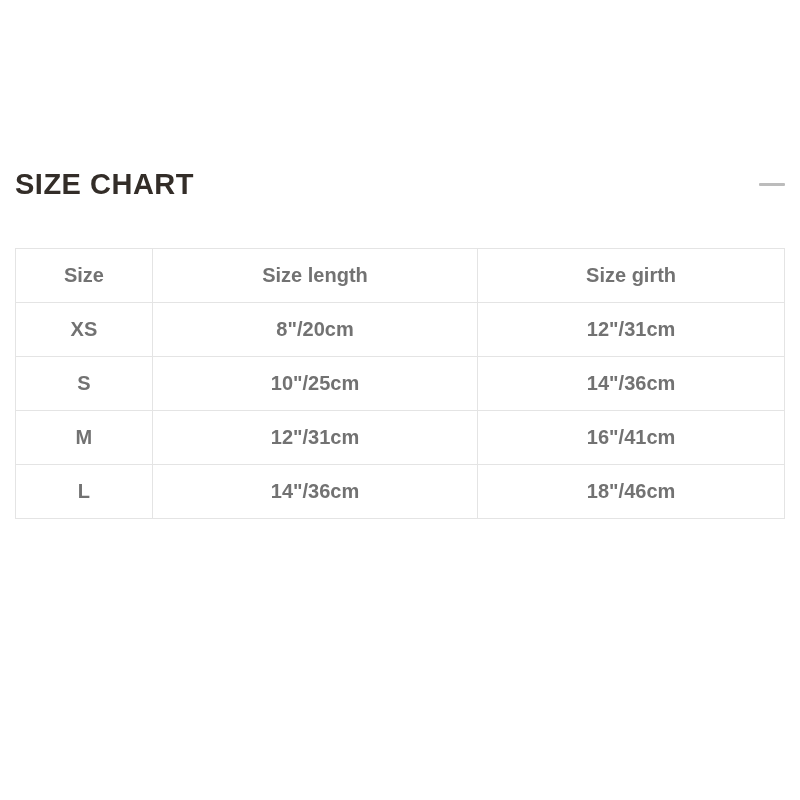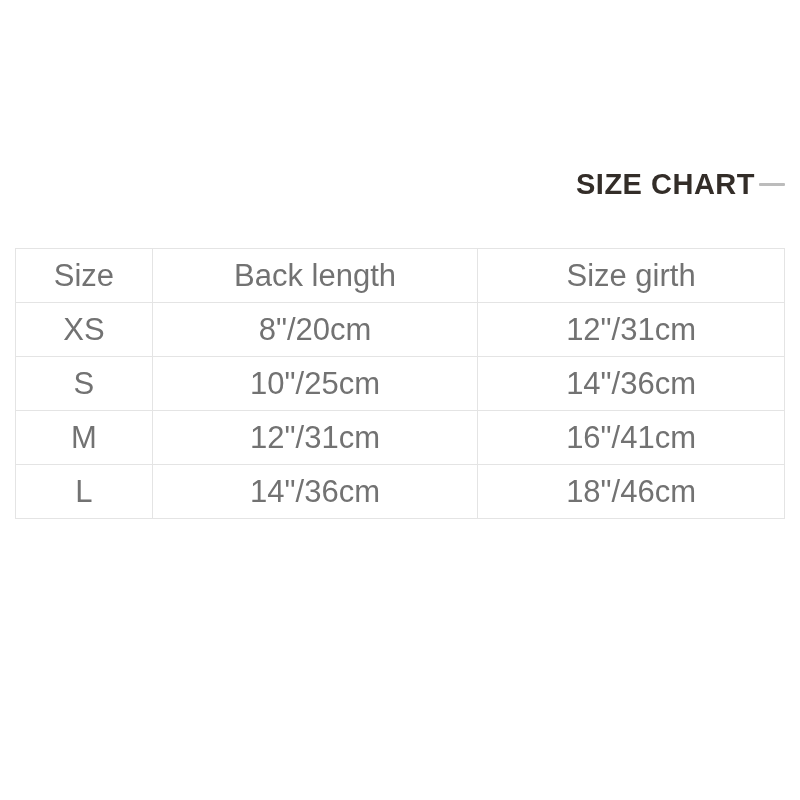--- a/index.html
+++ b/index.html
@@ -12,21 +12,21 @@
   }
   .page {
     width: 800px;
     height: 800px;
     padding: 0 15px;
   }
   .section-header {
     margin-top: 168px;
     display: flex;
     align-items: center;
-    justify-content: flex-end;
+    justify-content: space-between;
   }
   .section-title {
     font-size: 29px;
     font-weight: 600;
     letter-spacing: 0.5px;
     color: #332d28;
     line-height: 1.15;
   }
   .collapse-toggle {
     width: 30px;
@@ -52,22 +52,22 @@
   }
   table.size-table col.c0 { width: 17.8%; }
   table.size-table col.c1 { width: 42.3%; }
   table.size-table col.c2 { width: 39.9%; }
   table.size-table th,
   table.size-table td {
     border: 1px solid #e4e4e4;
     height: 54px;
     text-align: center;
     vertical-align: middle;
-    font-size: 31px;
-    font-weight: 400;
+    font-size: 20px;
+    font-weight: 700;
     color: #727272;
     background: #ffffff;
   }
 </style>
 </head>
 <body>
 
 <div class="page">
 
   <div class="section-header">
@@ -79,21 +79,21 @@
 
   <table class="size-table">
     <colgroup>
         <col class="c0">
         <col class="c1">
         <col class="c2">
       </colgroup>
     <thead>
       <tr>
         <th>Size</th>
-        <th>Back length</th>
+        <th>Size length</th>
         <th>Size girth</th>
       </tr>
     </thead>
     <tbody>
       <tr>
         <td>XS</td>
         <td>8"/20cm</td>
         <td>12"/31cm</td>
       </tr>
       <tr>

